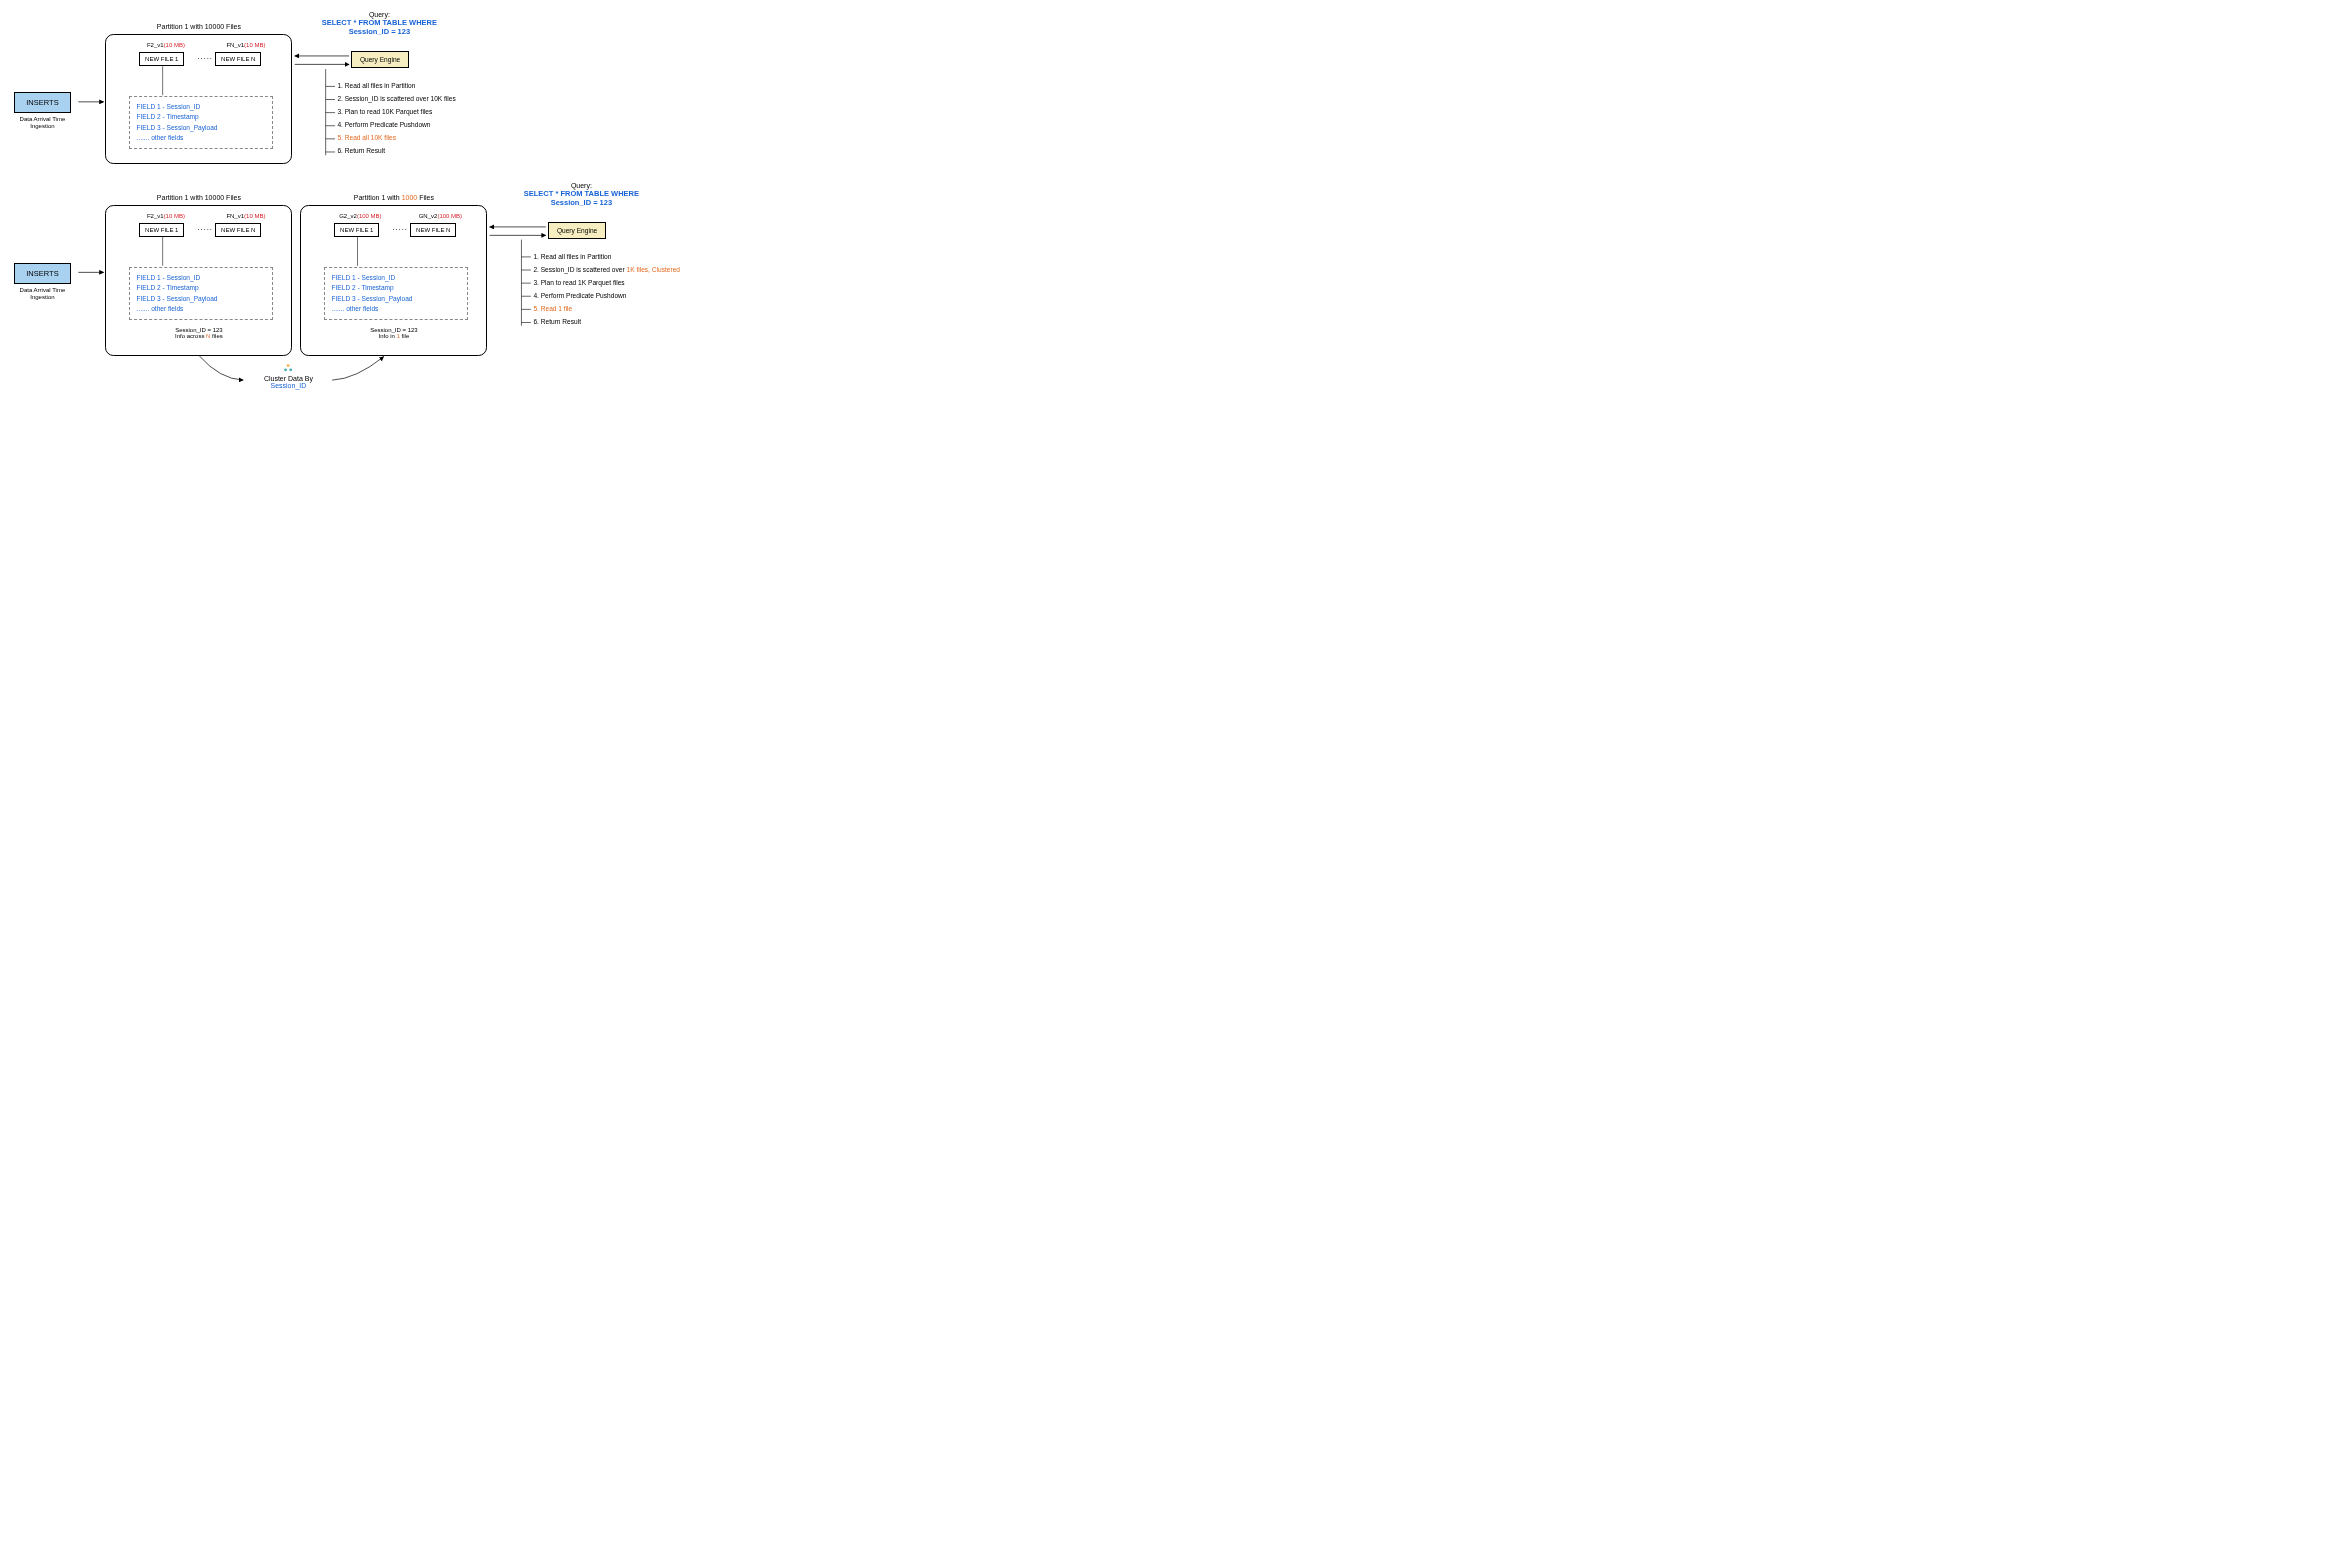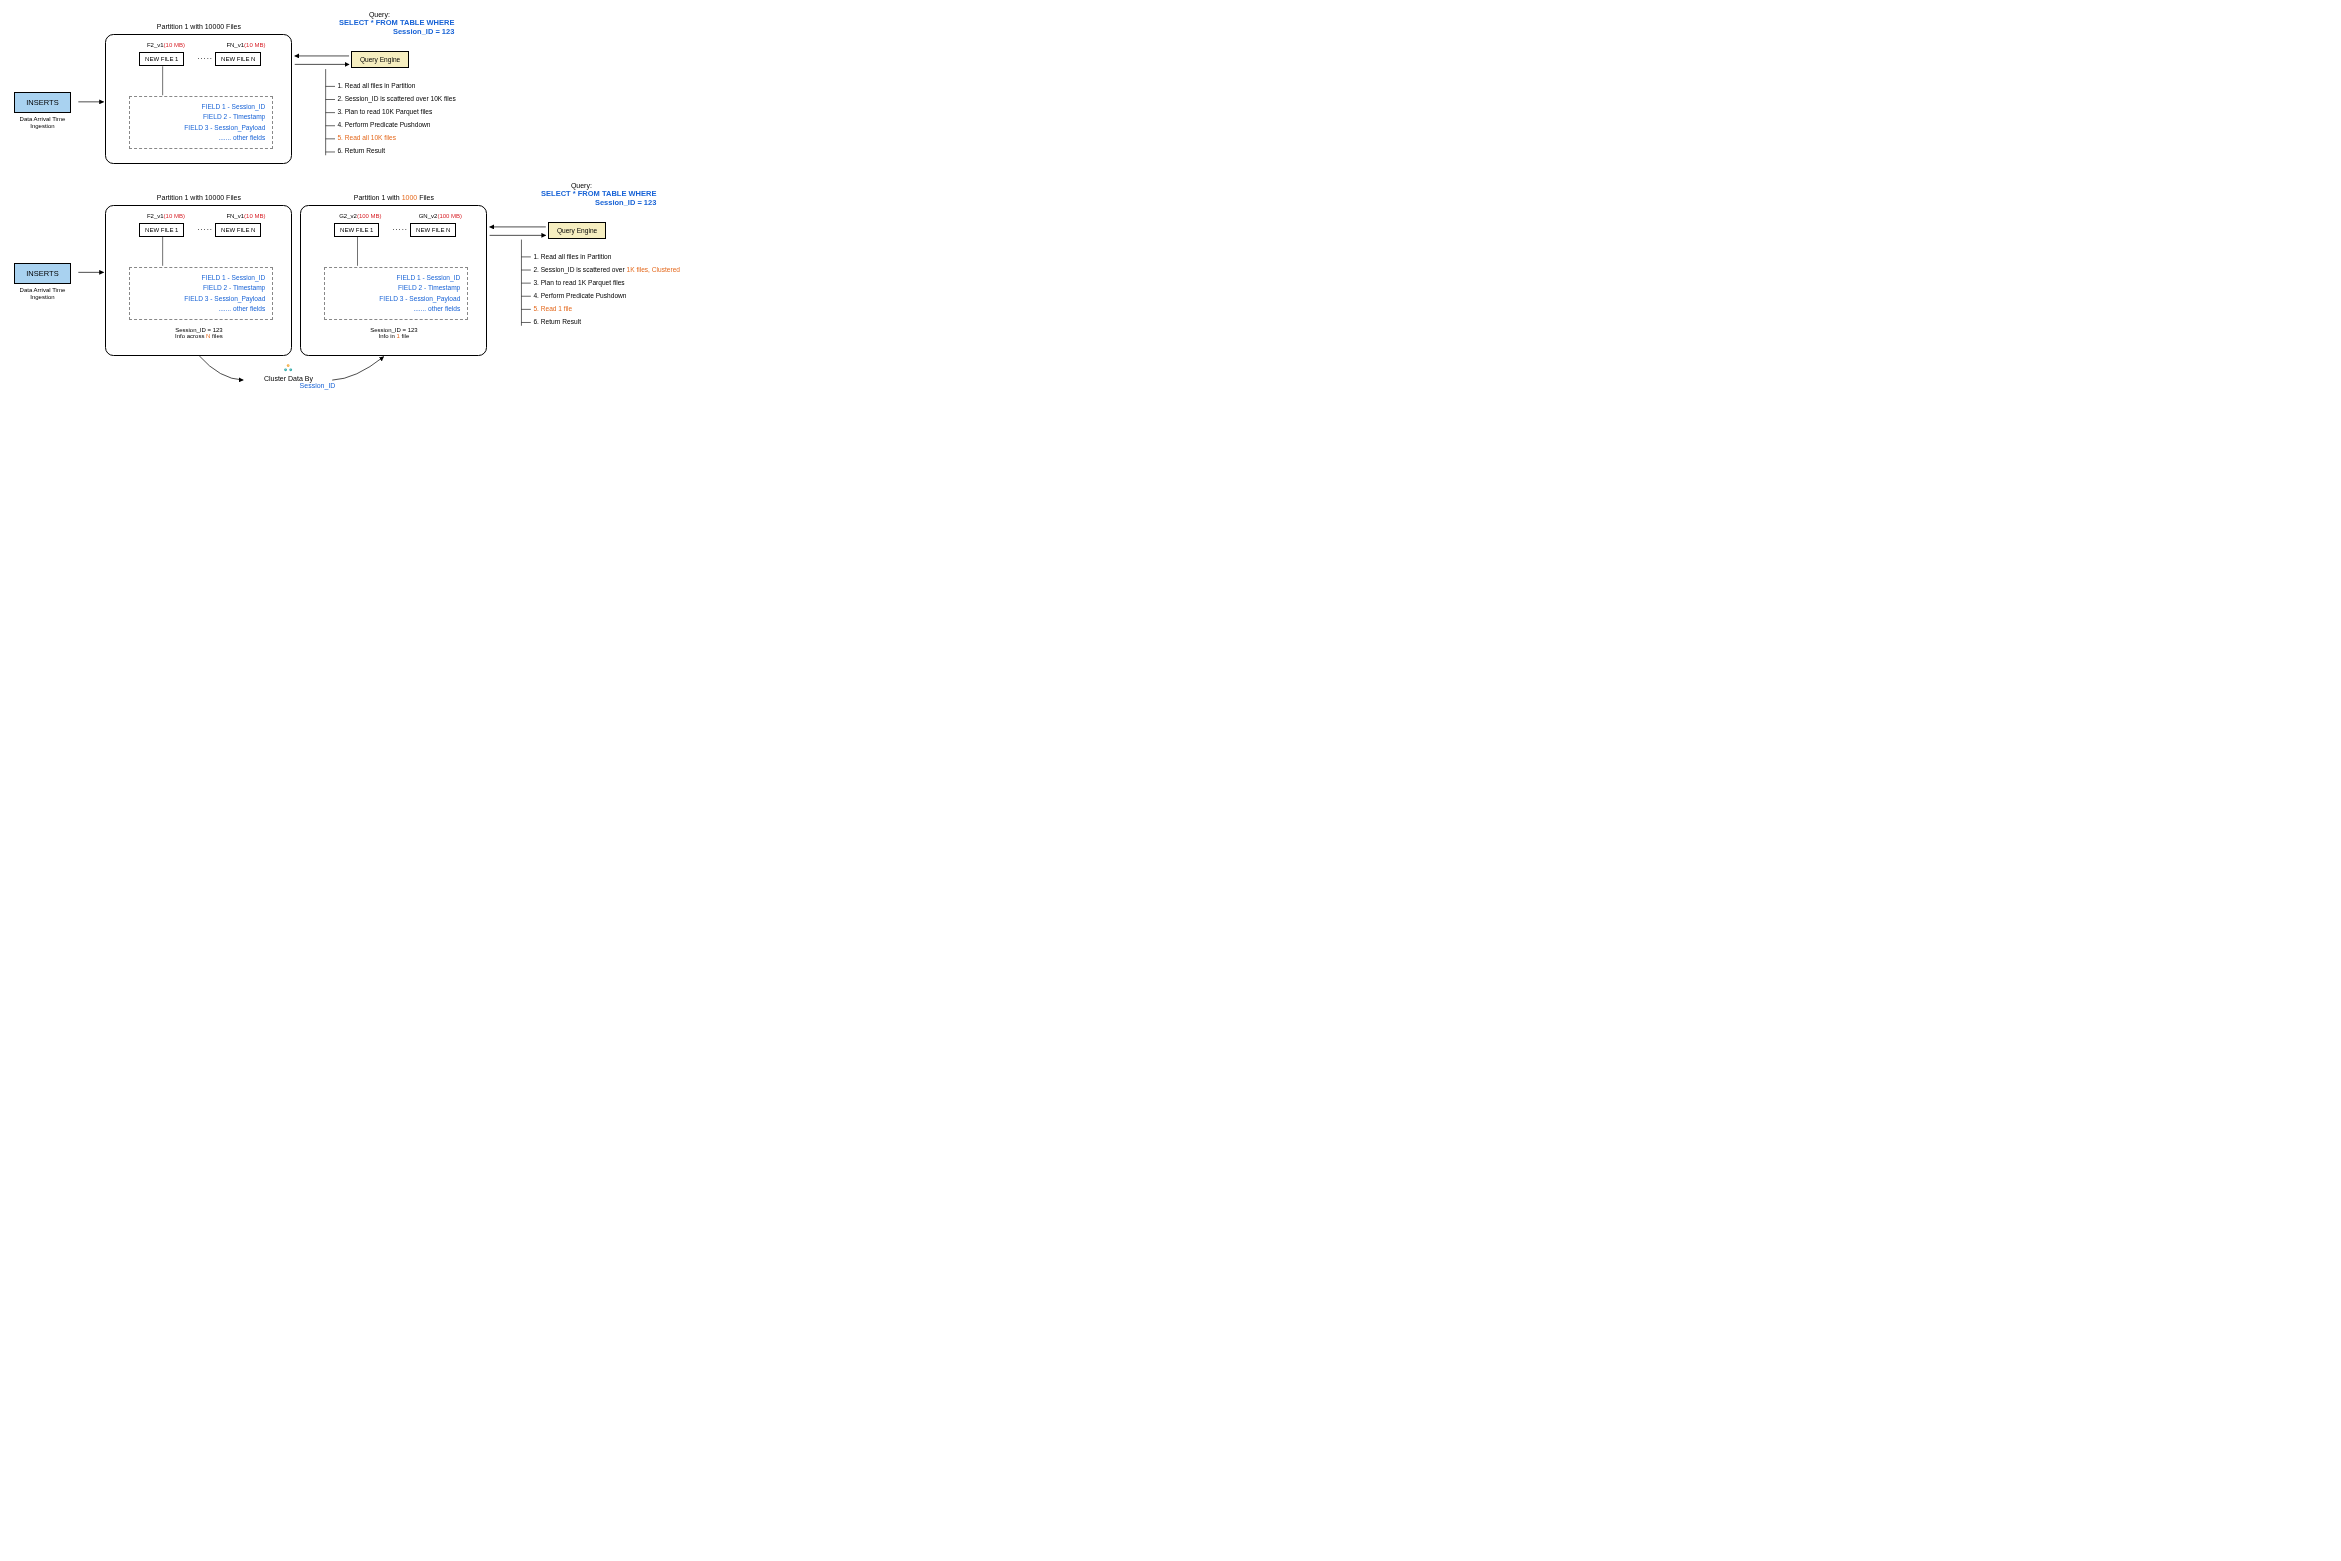--- a/index.html
+++ b/index.html
@@ -43,21 +43,21 @@
     font-size: 6px;
     background: #fff;
     text-align: center;
   }
   .dashed {
     border: 0.7px dashed #888;
     padding: 4.7px 6.6px;
     font-size: 6.6px;
     line-height: 1.55;
   }
-  .blue { color: #1863d6; text-align: right; }
+  .blue { color: #1863d6; }
   .red { color: #d8232a; }
   .orange { color: #e46a1f; }
   .query-engine {
     border: 0.7px solid #000;
     background: #f6eec0;
     padding: 3.7px 7.5px;
     font-size: 6.6px;
     text-align: center;
   }
   .step-list {

